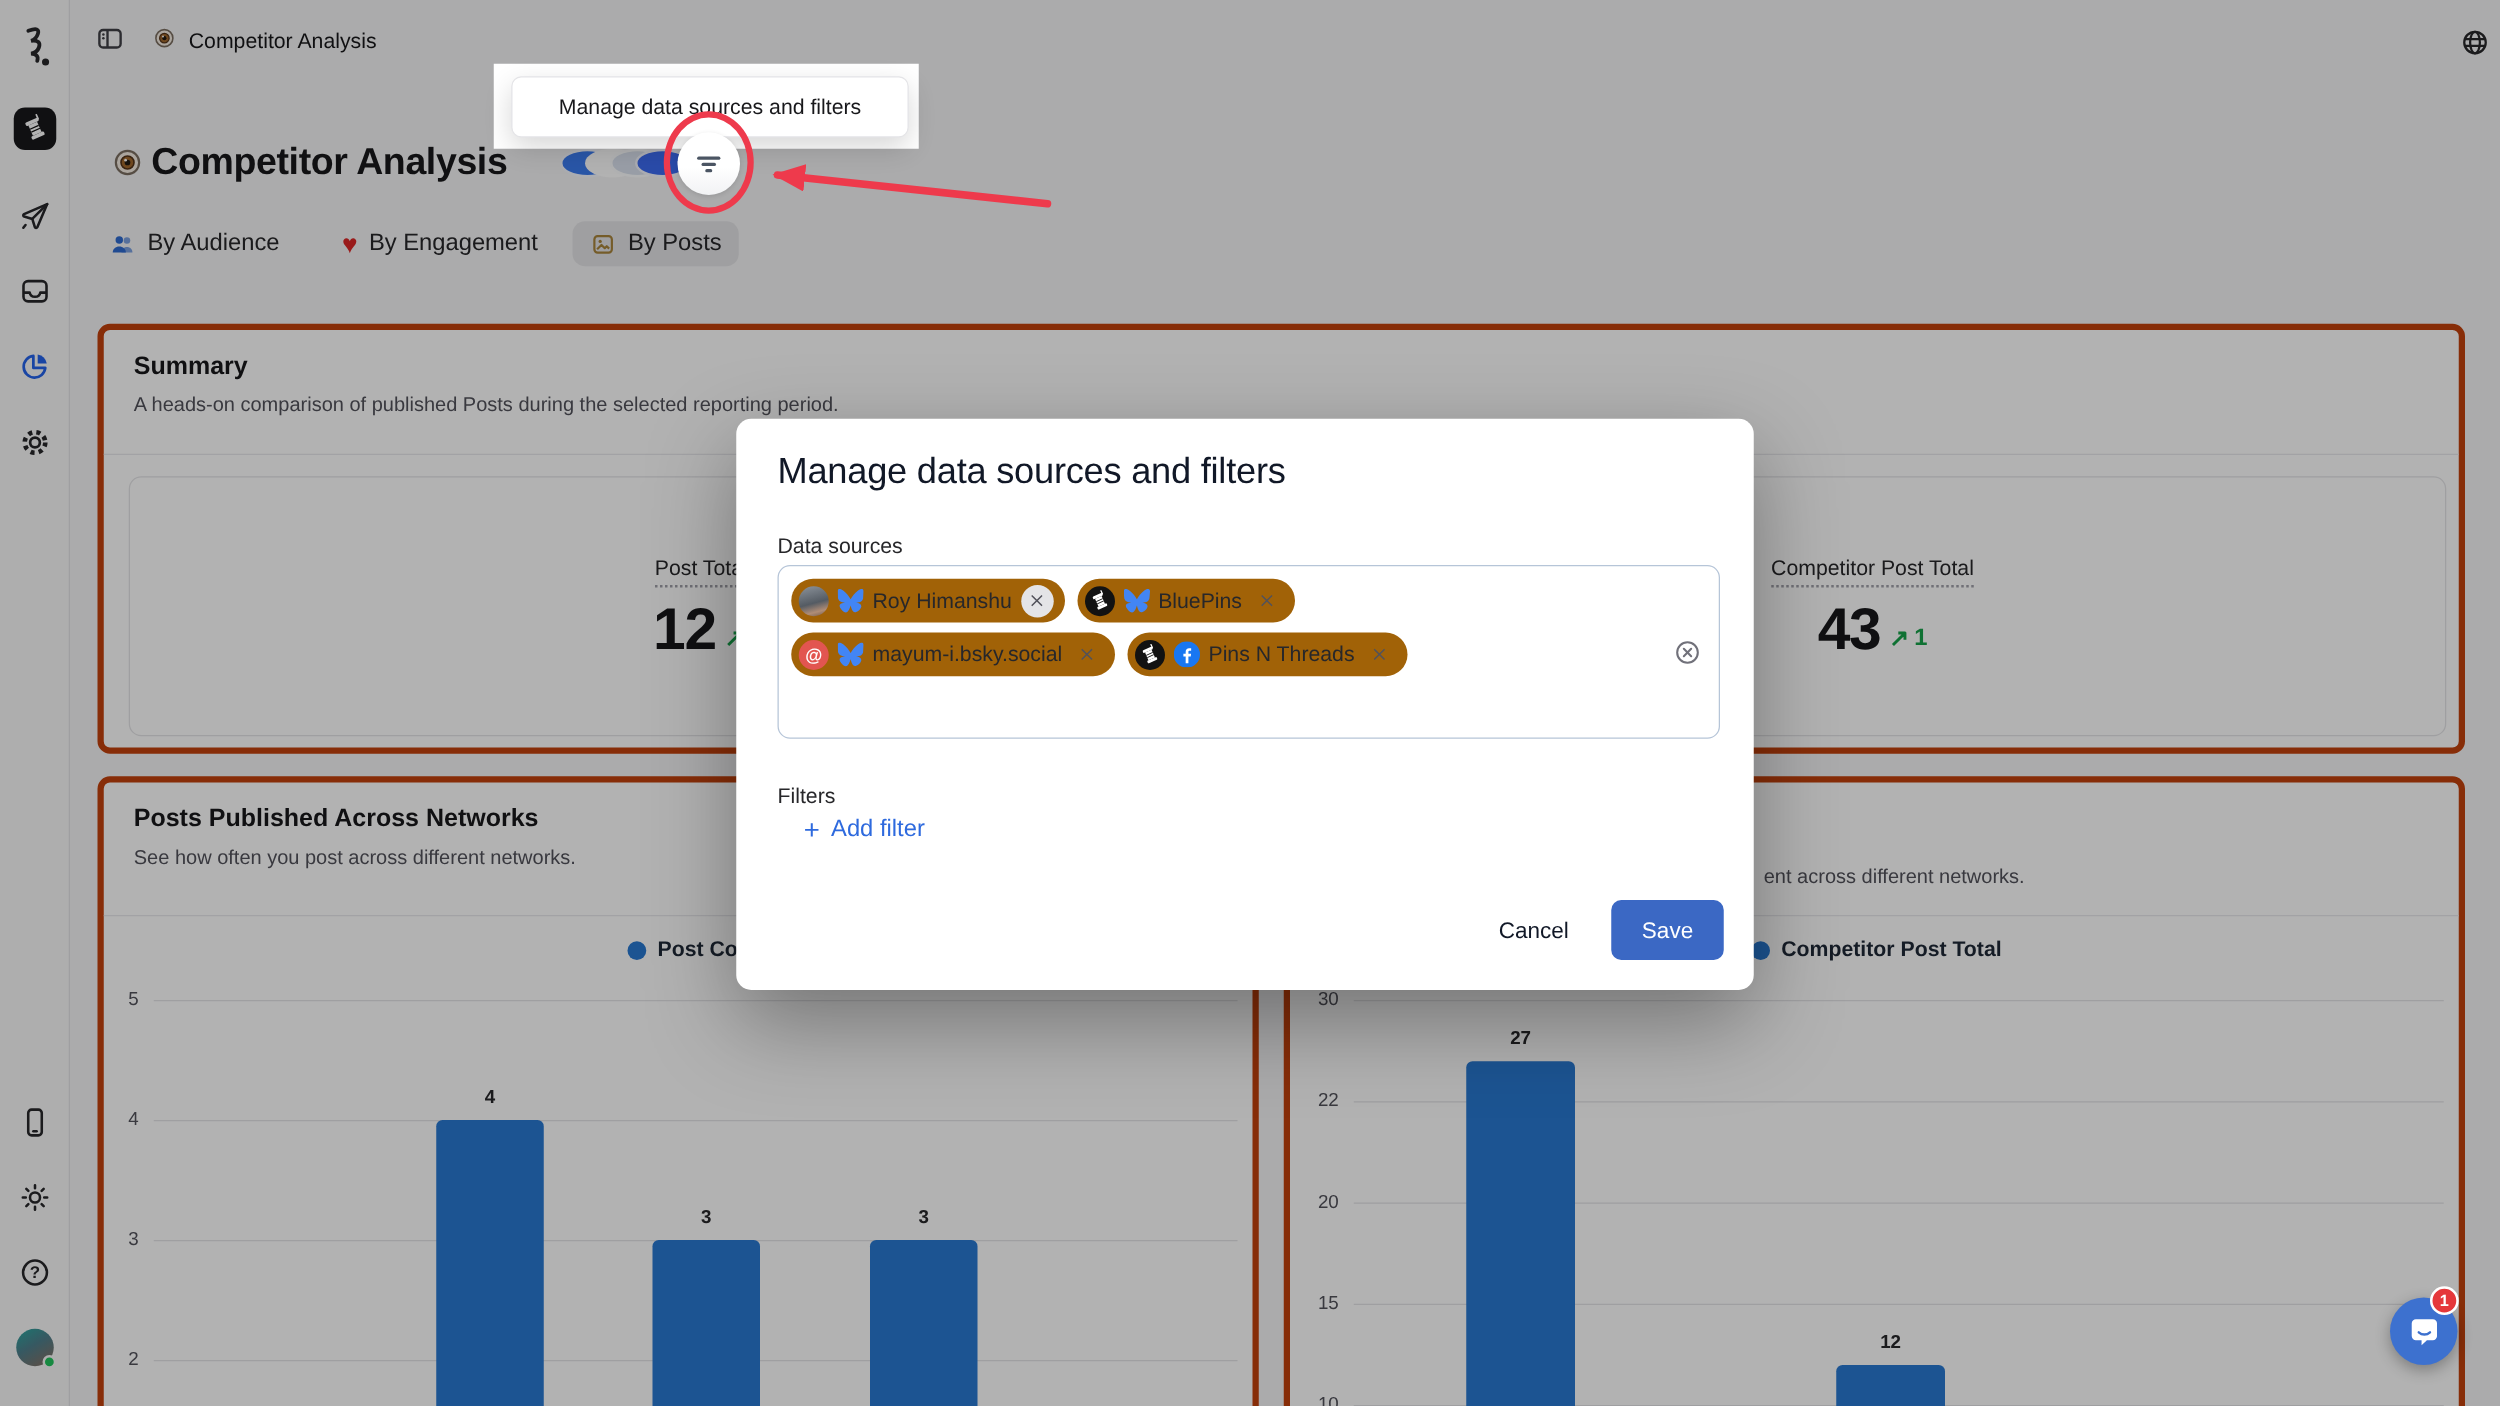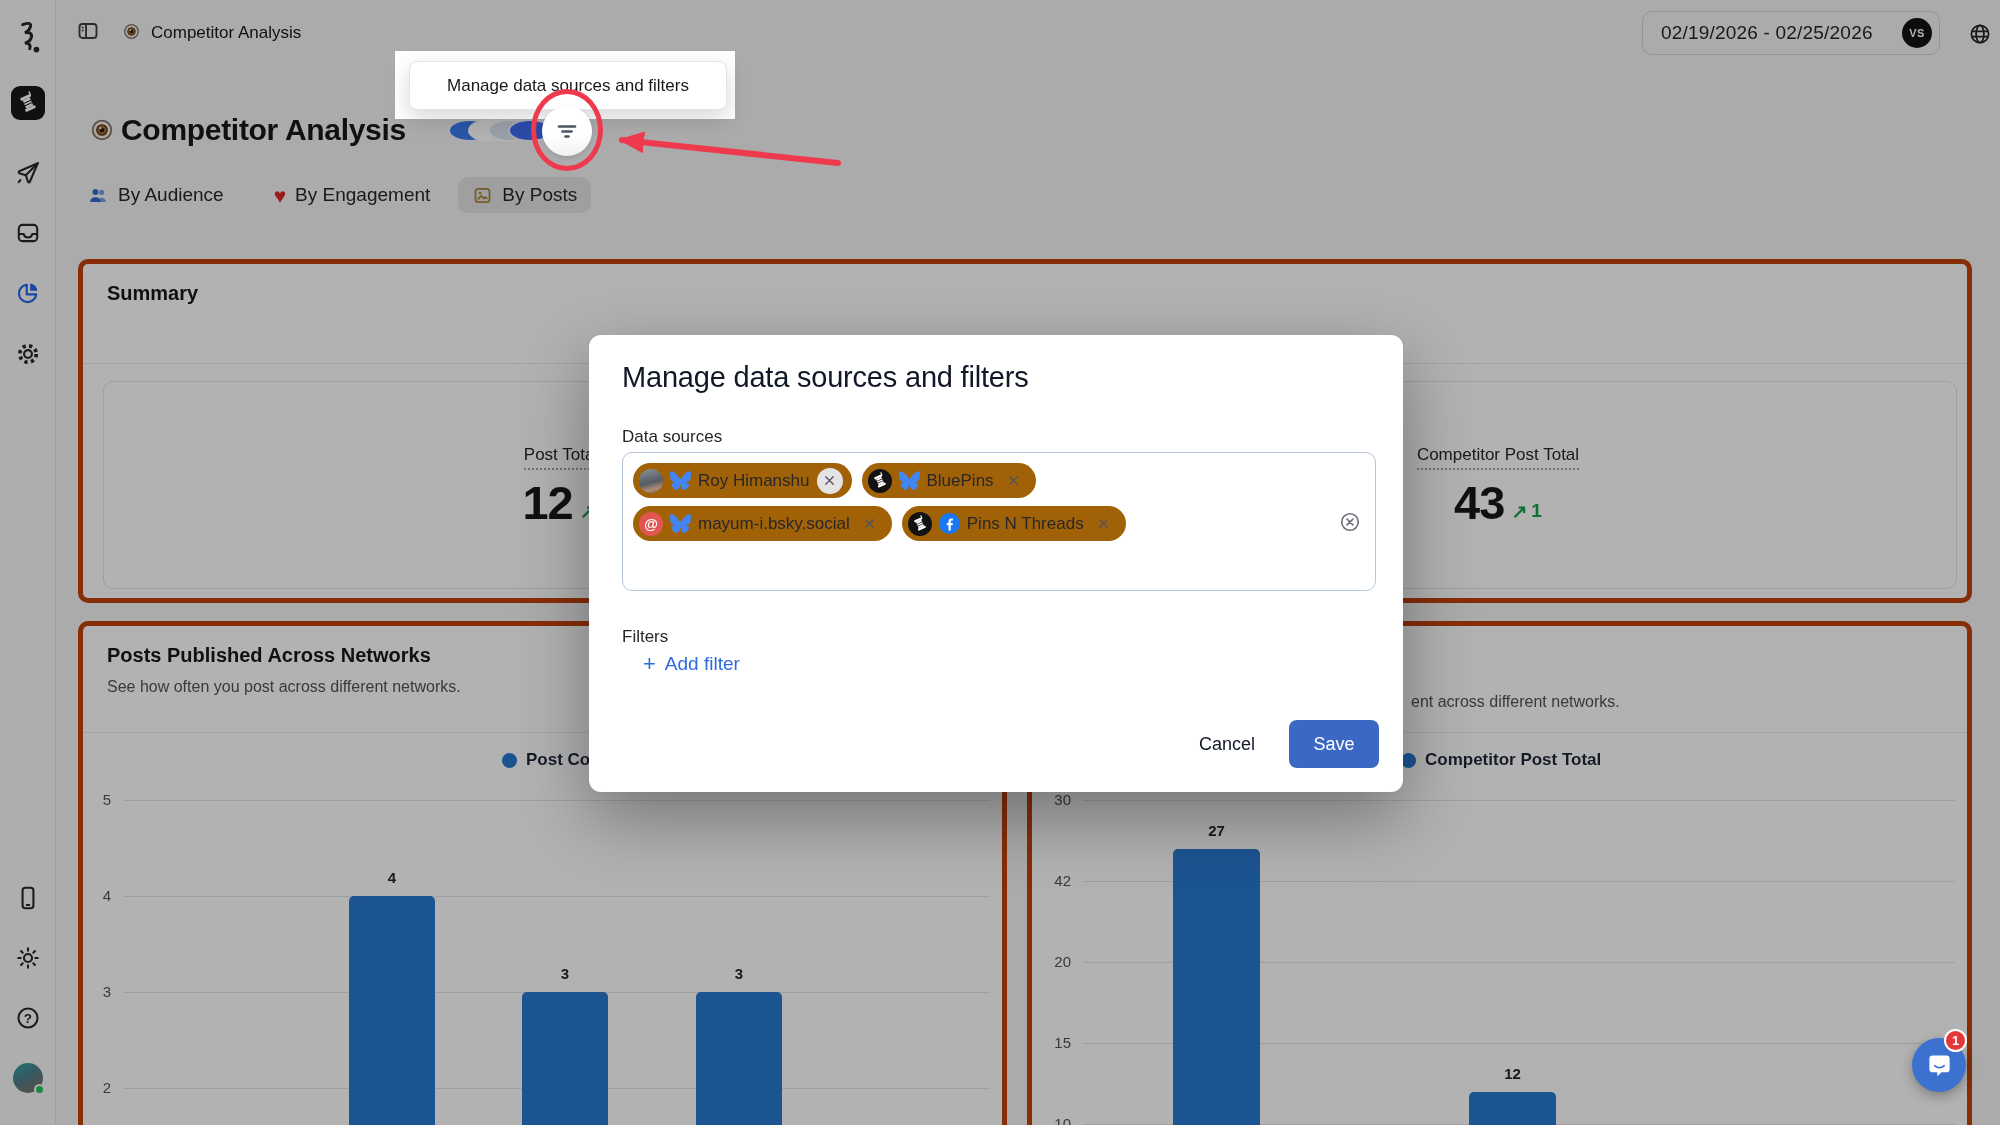--- a/index.html
+++ b/index.html
@@ -293,24 +293,20 @@
   <header class="topbar">
     <div class="crumb-row">
       <span style="cursor:pointer"><svg width="24" height="24">
             <use href="#i-panel"></use>
           </svg></span>
       <span style="margin-left:12px"><svg width="19" height="19">
             <use href="#i-eye"></use>
           </svg></span>
       <span class="crumb-text" style="cursor:pointer">Competitor Analysis</span>
     </div>
-    <div class="date-pill">
-      <span class="date-text">02/19/2026 - 02/25/2026</span>
-      <span class="vs-badge">VS</span>
-    </div>
     <span class="tb-ic" style="left:1912px"><svg width="24" height="24">
           <use href="#i-globe"></use>
         </svg></span>
 
   </header>
 
   <span class="title-eye"><svg width="26" height="26">
         <use href="#i-eye"></use>
       </svg></span>
   <h1 class="page-title">Competitor Analysis</h1>
@@ -343,20 +339,21 @@
     <div class="tab active">
       <svg width="21" height="21">
           <use href="#i-picture"></use>
         </svg>
       <span>By Posts</span>
     </div>
   </div>
 
   <section class="card" style="left:78px; top:259px; width:1894px; height:344px">
     <div class="card-title">Summary</div>
+    <div class="card-sub">A heads-on comparison of published Posts during the selected reporting period.</div>
     <div class="card-divider" style="top:99px"></div>
     <div class="stat-box" style="left:20px; top:117px; width:916px; height:208px">
       <span class="stat-label">Post Total</span>
       <div class="stat-value-row">
         <span class="stat-value">12</span>
         <span class="trend">
             <span>↗</span>
             <span></span>
           </span>
       </div>
@@ -412,21 +409,21 @@
     <div class="plot">
       <div class="bar" style="left: 141px; width: 87px; top: 222.6px; background: rgb(41, 121, 210);">
           <div class="bar-label">27</div>
         </div>
       <div class="bar" style="left: 437px; width: 87px; top: 465.6px; background: rgb(41, 121, 210);">
           <div class="bar-label">12</div>
         </div>
     <div class="gridline" style="left: 51px; top: 174px; width: 872px;"></div>
         <div class="ytick" style="left: -1px; top: 164px;">30</div>
         <div class="gridline" style="left: 51px; top: 255px; width: 872px;"></div>
-        <div class="ytick" style="left: -1px; top: 245px;">42</div>
+        <div class="ytick" style="left: -1px; top: 245px;">22</div>
         <div class="gridline" style="left: 51px; top: 336px; width: 872px;"></div>
         <div class="ytick" style="left: -1px; top: 326px;">20</div>
         <div class="gridline" style="left: 51px; top: 417px; width: 872px;"></div>
         <div class="ytick" style="left: -1px; top: 407px;">15</div>
         <div class="gridline" style="left: 51px; top: 498px; width: 872px;"></div>
         <div class="ytick" style="left: -1px; top: 488px;">10</div>
       </div>
   </section>
 
   <div class="overlay"></div>

